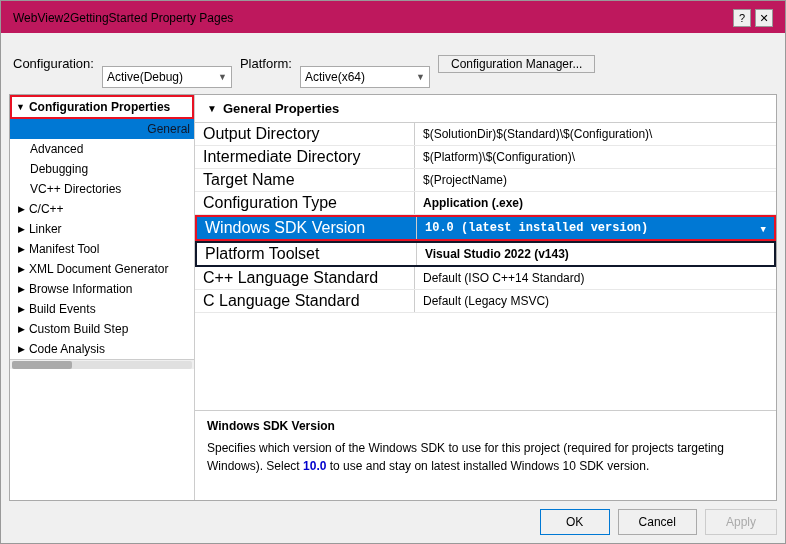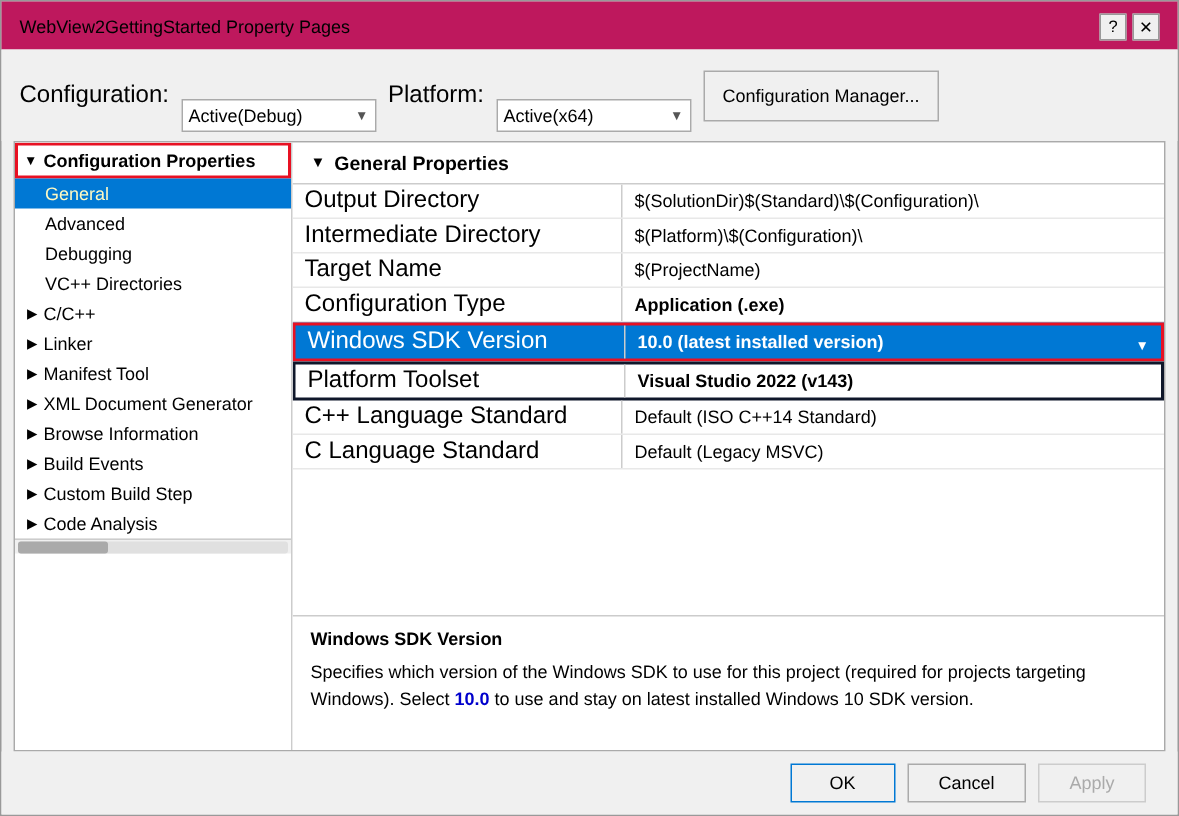--- a/index.html
+++ b/index.html
@@ -52,21 +52,21 @@
       color: #000;
     }
     .config-row {
       display: flex;
       align-items: center;
       padding: 6px 12px;
       gap: 8px;
       background: #f0f0f0;
     }
     .config-row label {
-      font-size: 16px;
+      font-size: 13px;
       color: #000;
       white-space: nowrap;
     }
     .config-select {
       height: 22px;
       border: 1px solid #aaa;
       background: white;
       font-size: 12px;
       padding: 1px 4px;
       min-width: 130px;
@@ -74,21 +74,21 @@
       align-items: center;
       justify-content: space-between;
       cursor: pointer;
       margin-top: 27px;
     }
     .config-select-arrow {
       font-size: 9px;
       color: #555;
     }
     .config-manager-btn {
-      height: 34px;
+      height: 18px;
       padding: 0 12px;
       border: 1px solid #aaa;
       background: #f0f0f0;
       font-size: 12px;
       cursor: pointer;
       white-space: nowrap;
     }
     .main-area {
       display: flex;
       flex: 1;
@@ -124,21 +124,22 @@
       display: flex;
       align-items: center;
       padding: 3px 4px 3px 20px;
       font-size: 12px;
       color: #000;
       cursor: pointer;
       white-space: nowrap;
     }
     .sidebar-item.general-selected {
       background: #0078d4;
-      color: #fef9c3;
+      color: #0f172a;
+      justify-content: flex-end;
     }
     .sidebar-expandable {
       display: flex;
       align-items: center;
       padding: 3px 4px 3px 8px;
       font-size: 12px;
       color: #000;
       cursor: pointer;
       white-space: nowrap;
     }
@@ -193,20 +194,21 @@
       font-size: 12px;
       color: inherit;
     }
     .prop-value.bold {
       font-weight: bold;
     }
     .prop-value-with-arrow {
       display: flex;
       align-items: flex-end;
       justify-content: space-between;
+      font-family: Liberation Mono, monospace;
     }
     .dropdown-arrow {
       font-size: 9px;
       color: #555;
     }
     .description-panel {
       border-top: 1px solid #ccc;
       padding: 8px 12px;
       background: white;
       min-height: 90px;
@@ -222,21 +224,21 @@
       line-height: 1.5;
     }
     .desc-text span.highlight {
       font-weight: bold;
       color: #0000cc;
     }
     .bottom-bar {
       display: flex;
       justify-content: flex-end;
       align-items: center;
-      padding: 8px 21px;
+      padding: 8px 8px;
       gap: 8px;
       background: #f0f0f0;
     }
     .bottom-btn {
       height: 26px;
       padding: 0 20px;
       border: 1px solid #aaa;
       background: #f0f0f0;
       font-size: 12px;
       cursor: pointer;

